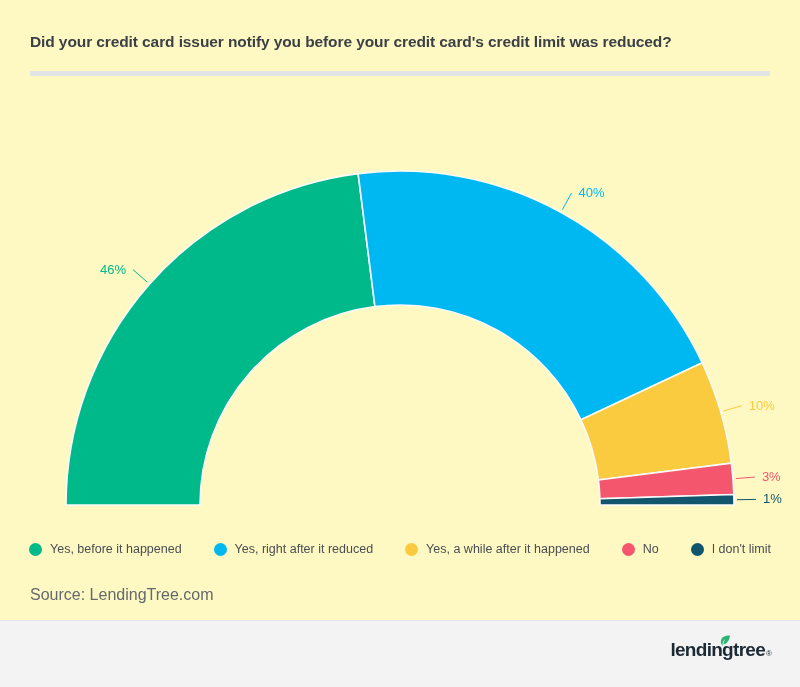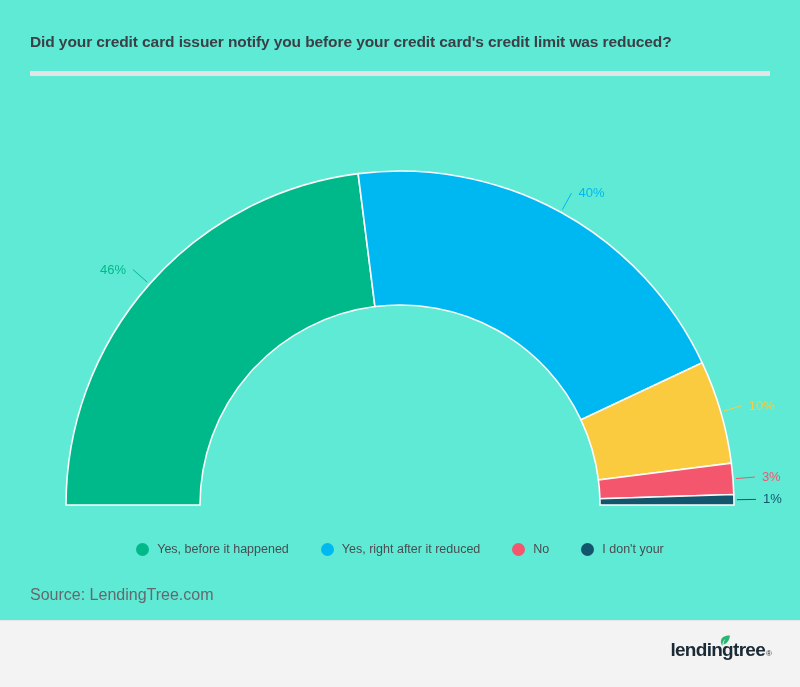--- a/index.html
+++ b/index.html
@@ -12,21 +12,21 @@
     background: #fafafa;
     font-family: "Liberation Sans", sans-serif;
     overflow: hidden;
     position: relative;
   }
   .chart-card {
     position: absolute;
     left: 0; top: 0;
     width: 800px;
     height: 620px;
-    background: #5eead4;
+    background: #fef9c3;
   }
   .title {
     position: absolute;
     left: 30px;
     top: 32px;
     width: 745px;
     font-size: 15.5px;
     font-weight: bold;
     color: #3b3f46;
     letter-spacing: -0.1px;
@@ -156,26 +156,30 @@
   <div class="legend" id="legend">
       <div class="legend-item">
         <span class="legend-dot" style="background: rgb(0, 185, 138);"></span>
         <span class="legend-label">Yes, before it happened</span>
       </div>
       <div class="legend-item">
         <span class="legend-dot" style="background: rgb(0, 184, 241);"></span>
         <span class="legend-label">Yes, right after it reduced</span>
       </div>
       <div class="legend-item">
+        <span class="legend-dot" style="background: rgb(250, 203, 62);"></span>
+        <span class="legend-label">Yes, a while after it happened</span>
+      </div>
+      <div class="legend-item">
         <span class="legend-dot" style="background: rgb(244, 86, 110);"></span>
         <span class="legend-label">No</span>
       </div>
       <div class="legend-item">
         <span class="legend-dot" style="background: rgb(18, 86, 110);"></span>
-        <span class="legend-label">I don't your</span>
+        <span class="legend-label">I don't limit</span>
       </div>
     </div>
 
   <div class="source">Source: LendingTree.com</div>
 </div>
 
 <div class="footer">
   <div class="logo">
     <div class="logo-word">
       <span>lendingtree</span>

